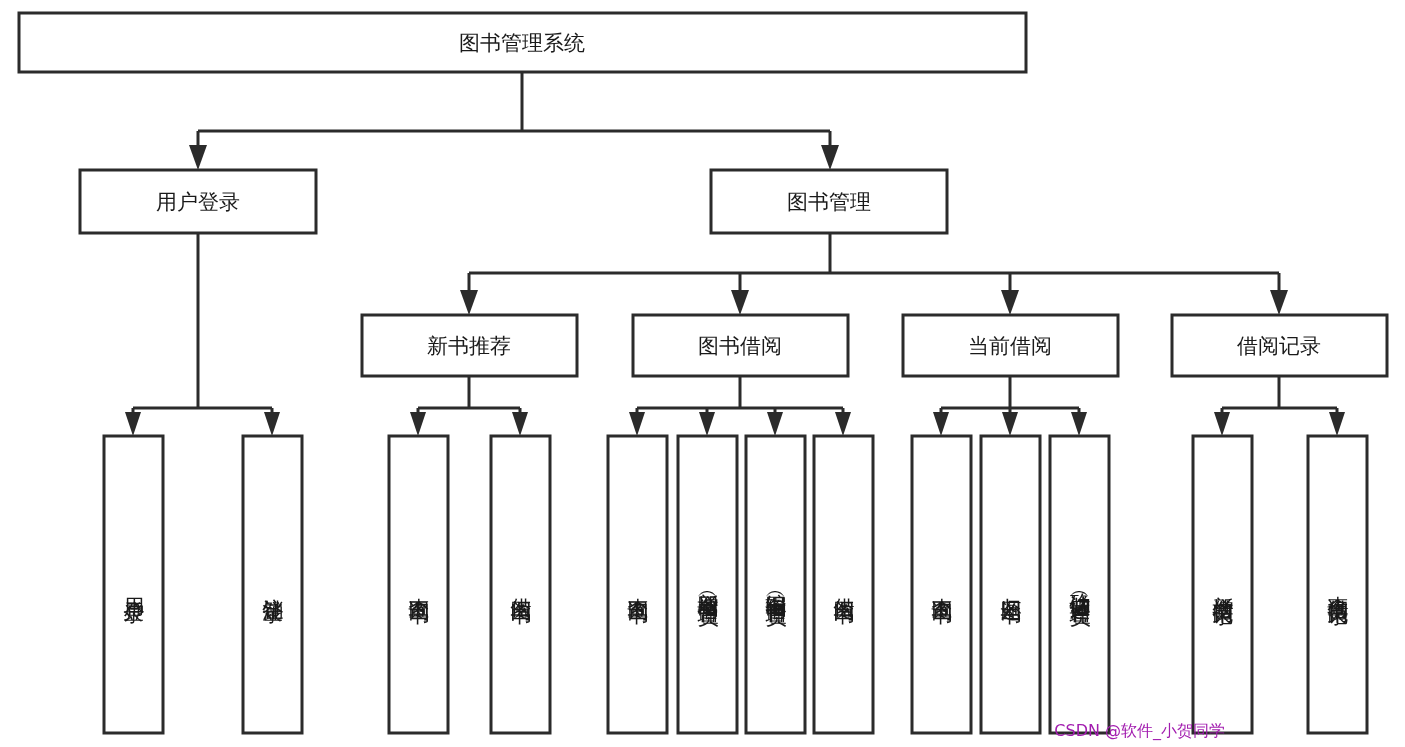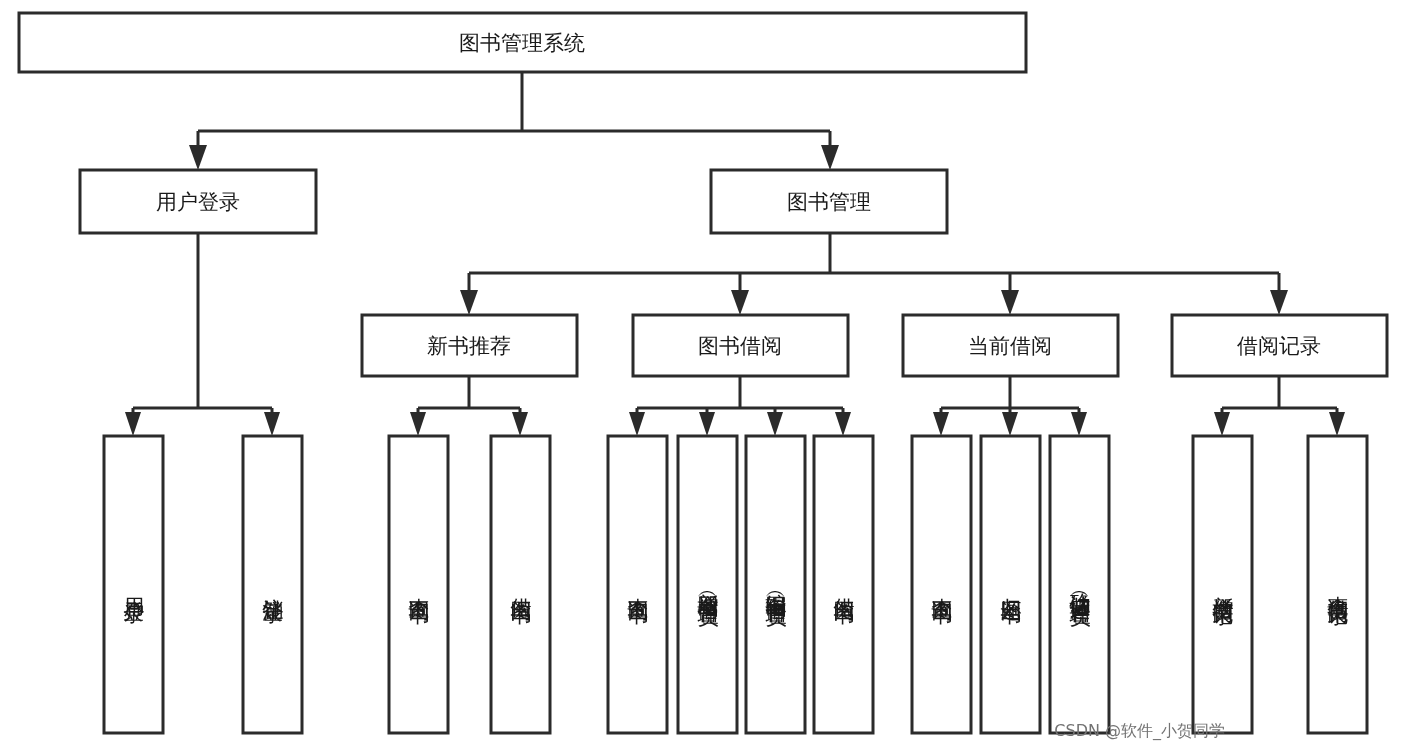--- a/index.html
+++ b/index.html
@@ -55,21 +55,21 @@
     writing-mode: vertical-rl;
     text-orientation: upright;
     letter-spacing: 2px;
   }
   .watermark {
     position: absolute;
     right: 10px;
     bottom: 5px;
     font-family: "DejaVu Sans", "Liberation Sans", sans-serif;
     font-size: 16px;
-    color: #737373;
+    color: #a21caf;
     white-space: nowrap;
     pointer-events: none;
     user-select: none;
   }
 </style>
 </head>
 <body>
 
 <div id="diagram-root">
 

